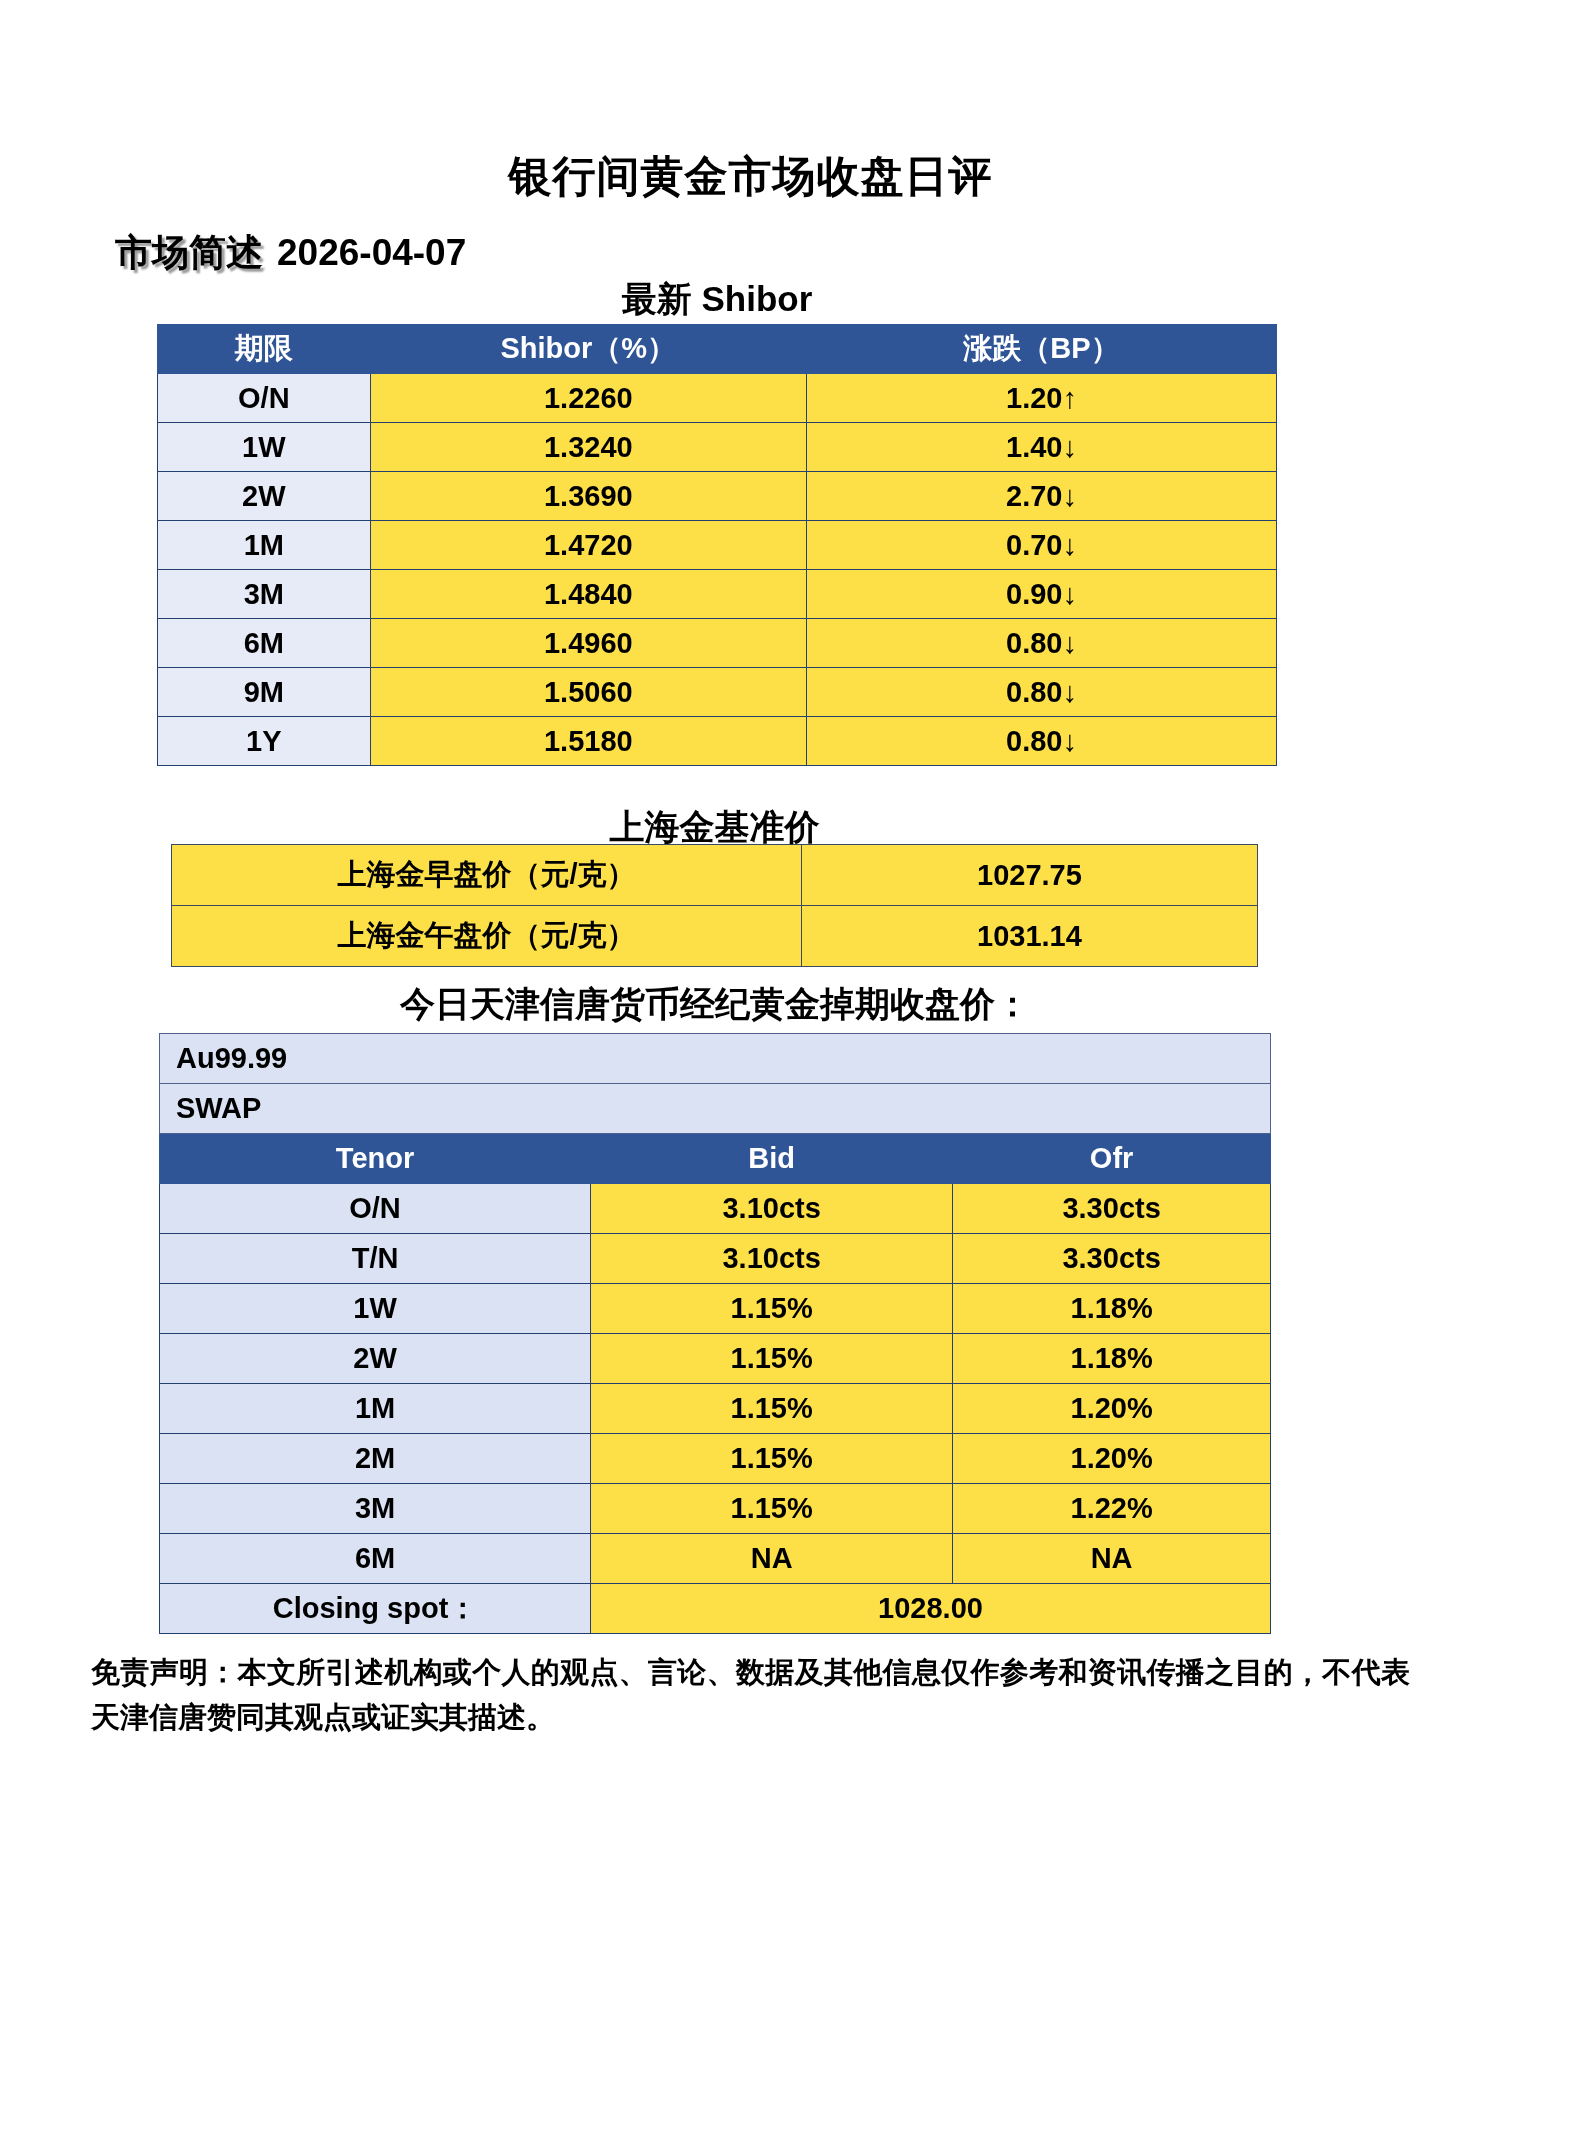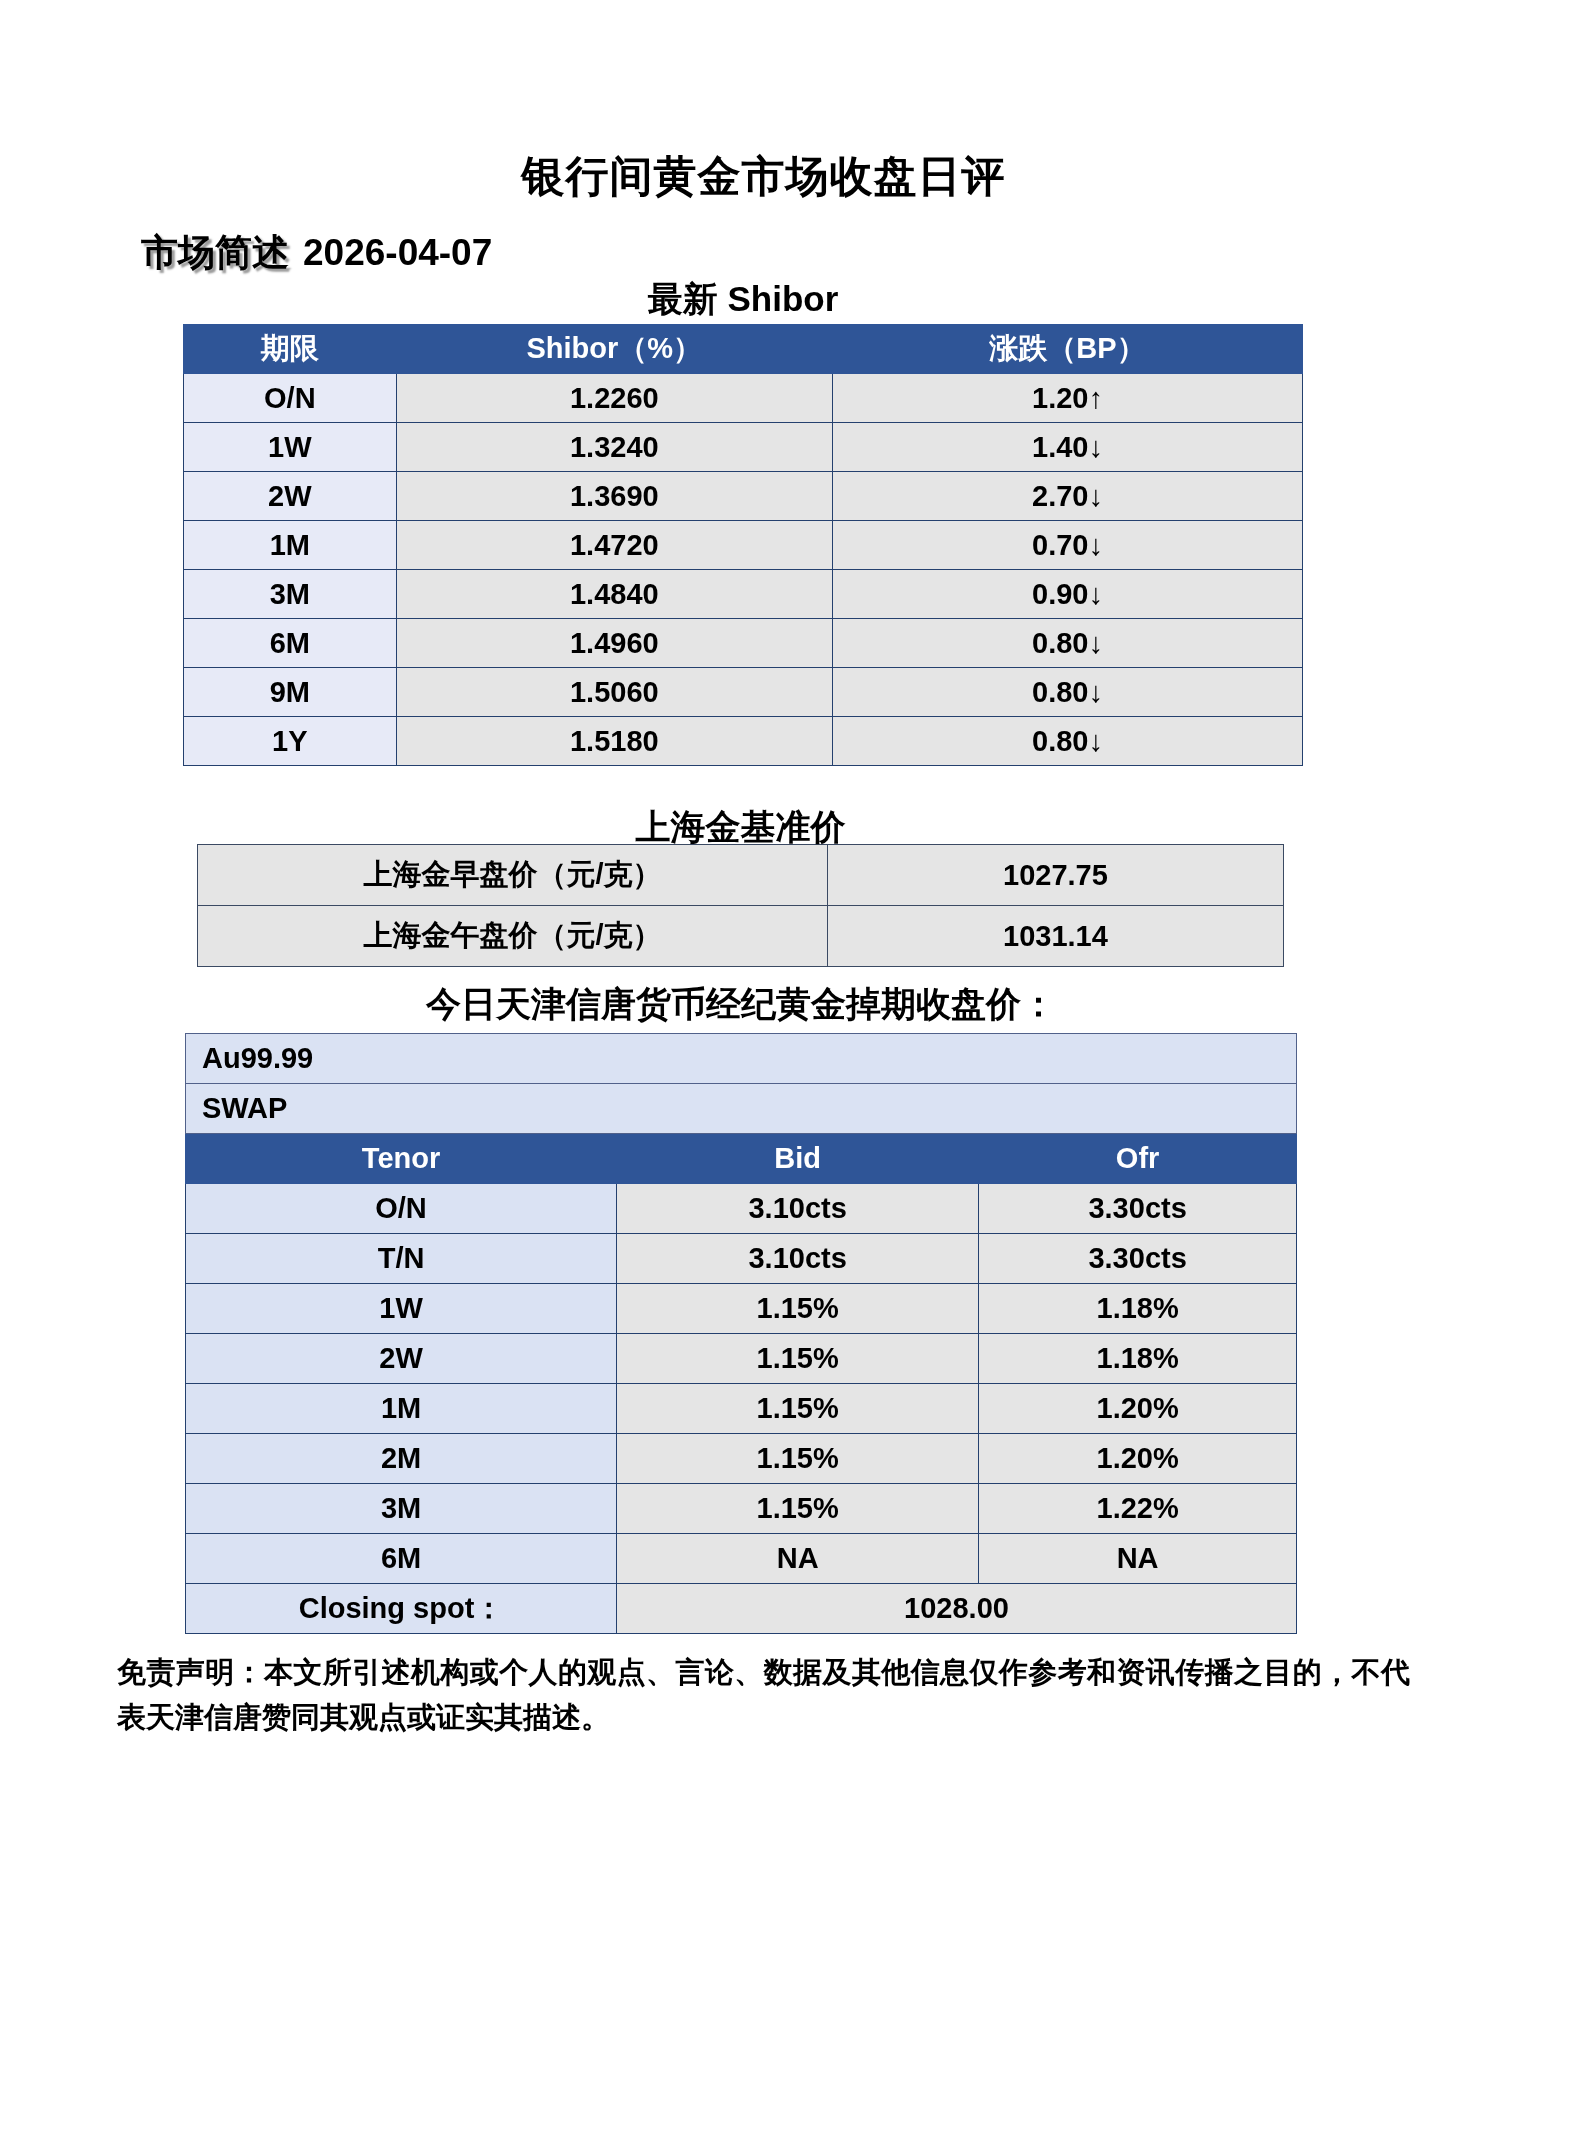--- a/index.html
+++ b/index.html
@@ -1,20 +1,20 @@
 <!DOCTYPE html>
 <html><head>
 <meta charset="utf-8">
 <style>
   html,body{margin:0;padding:0;background:#ffffff;}
   .page{
     position:relative;
     width:1587px;height:2143px;
     box-sizing:border-box;
-    padding:150px 177px 0 117px;
+    padding:150px 177px 0 91px;
     background:#ffffff;
     color:#000;
     font-family:"Liberation Sans","DejaVu Sans",sans-serif;
     font-weight:700;
     overflow:hidden;
   }
   h1.doc-title{
     margin:0;
     font-size:43px;
     line-height:1.25;
@@ -62,21 +62,21 @@
     font-weight:700;
     height:46px;
     text-align:center;
     border:1px solid #2F5597;
   }
   table.swap th{height:47px;}
   .tbl td{
     height:46px;
     text-align:center;
     border:1px solid #24406E;
-    background:#e5e5e5;
+    background:#fde047;
   }
   table.shibor td{height:46px;}
   table.swap td{height:47px;}
   table.shanghai td{height:58px;border:1px solid #3B4A63;}
   td.shade{background:#E7EAF7;}
   table.swap td.shade{background:#DAE2F3;}
   td.full-row{
     background:#DAE2F3;
     text-align:left;
     padding-left:16px;

